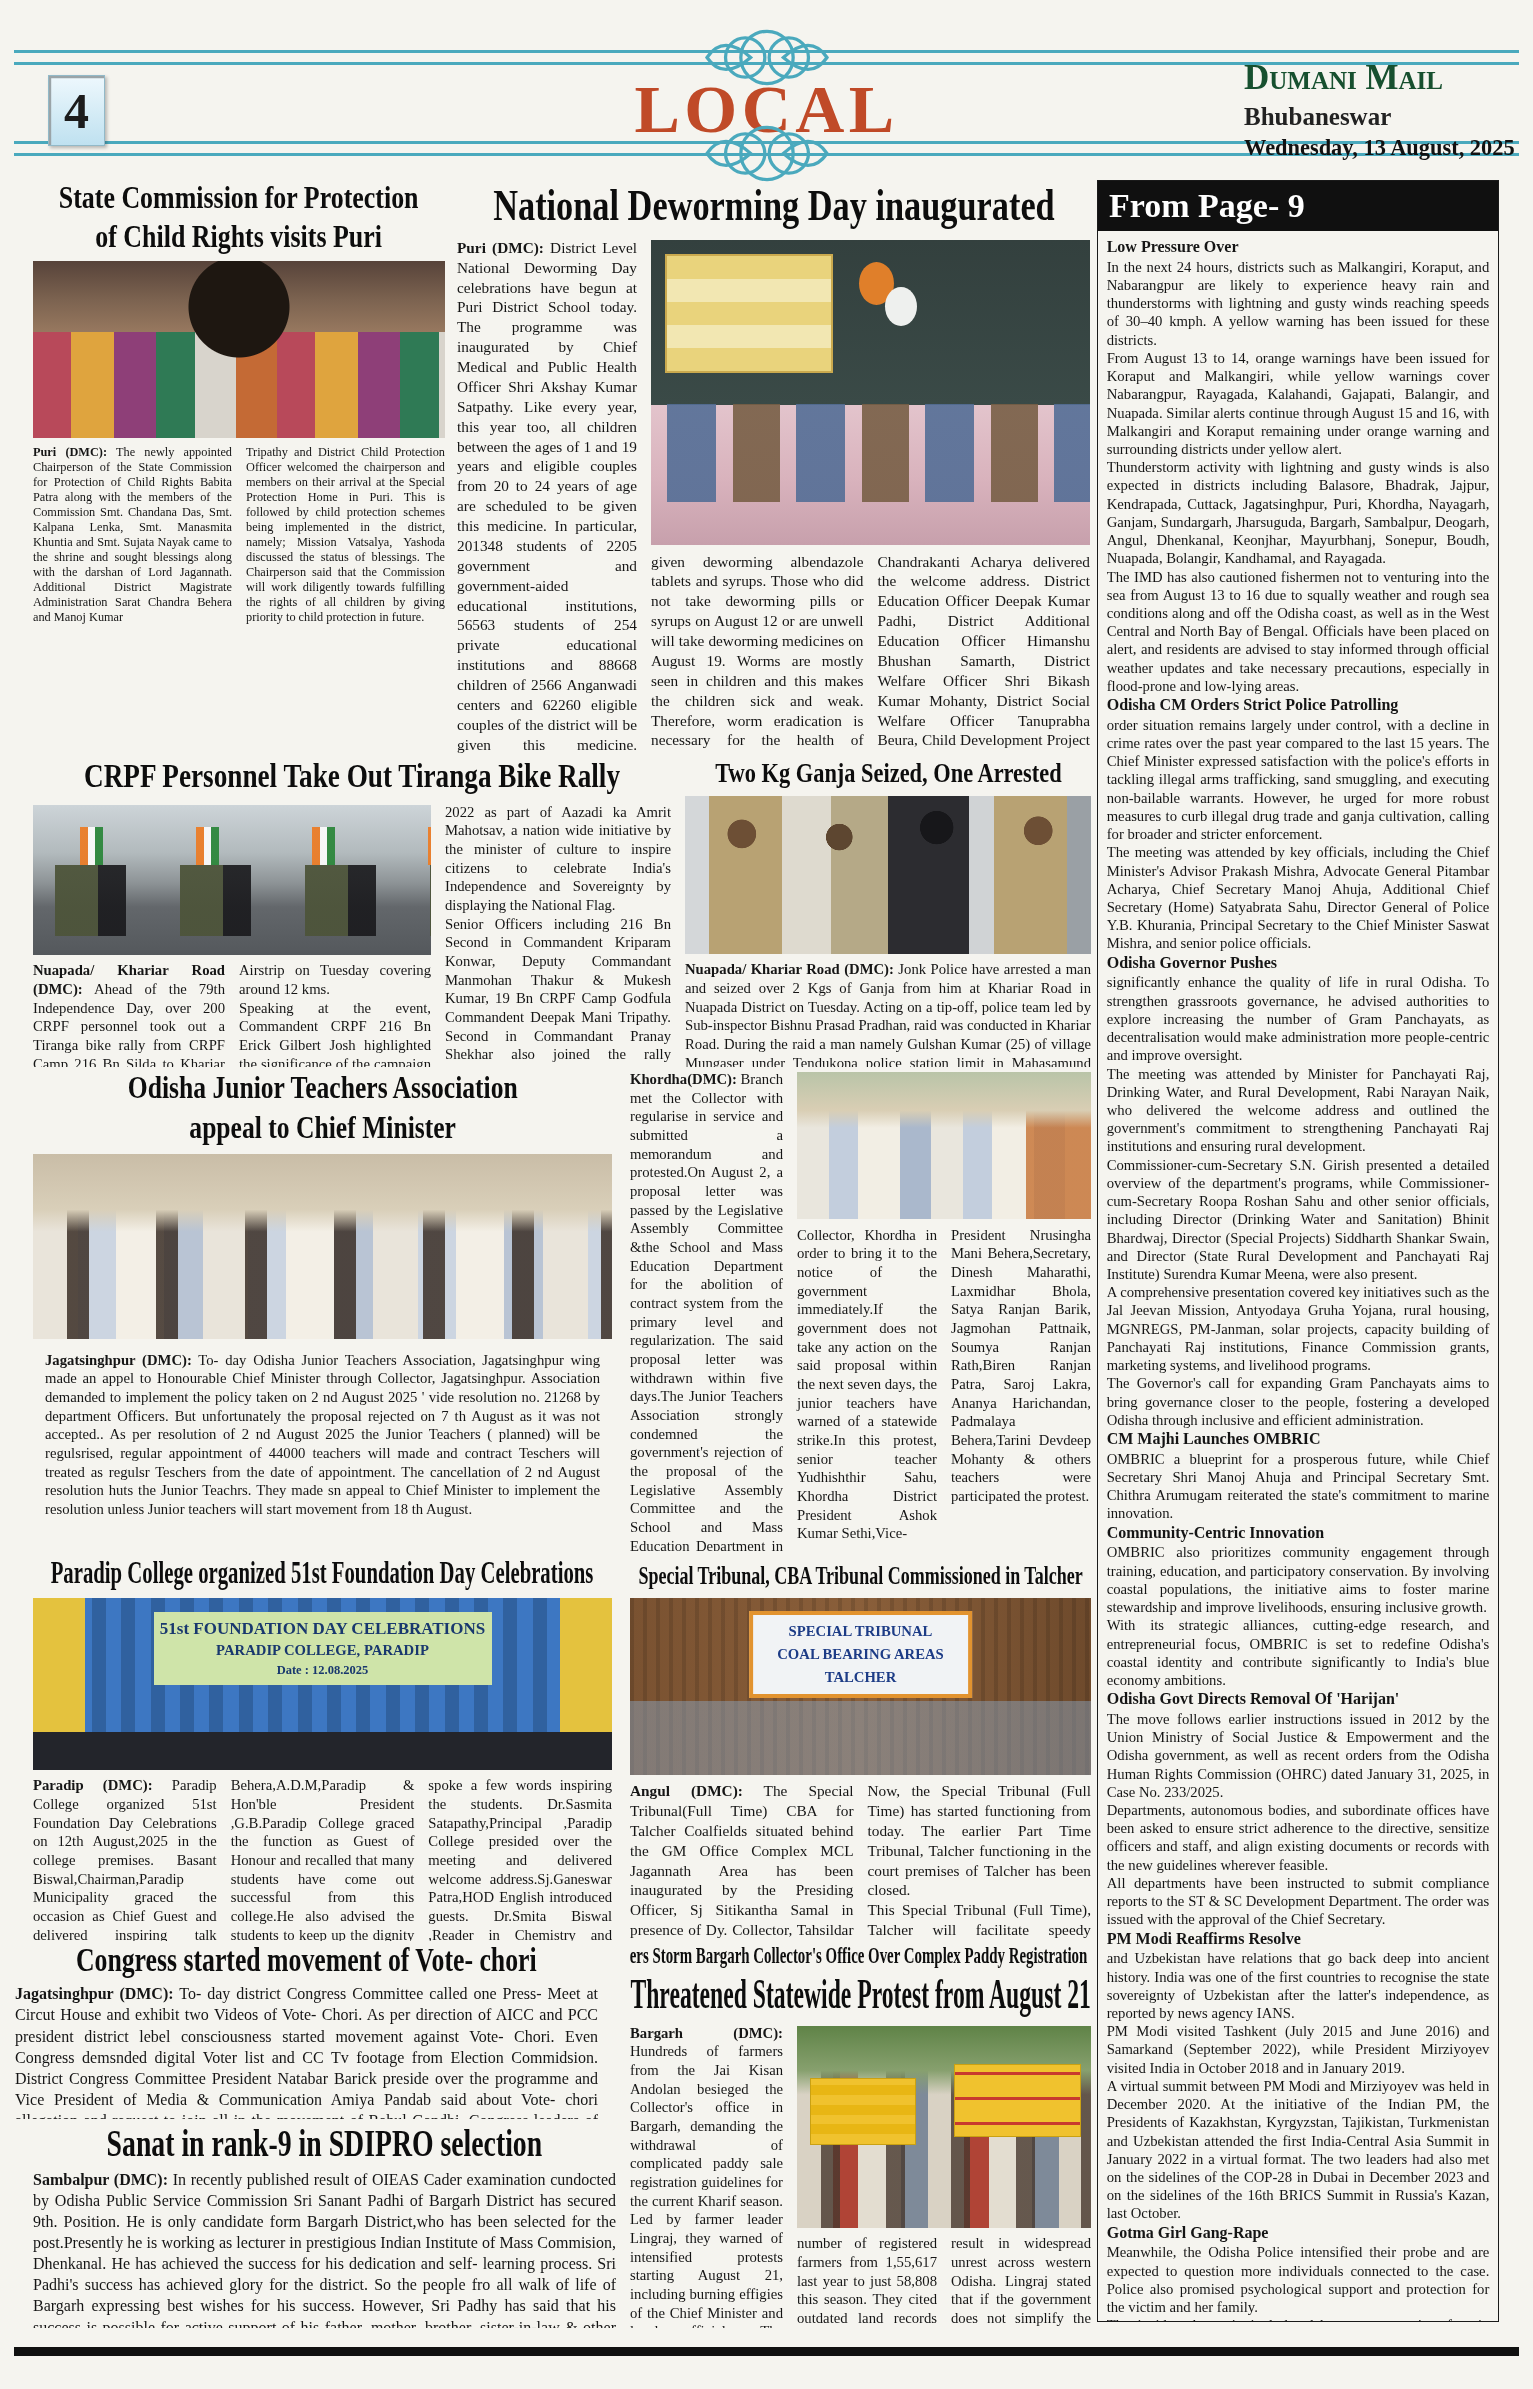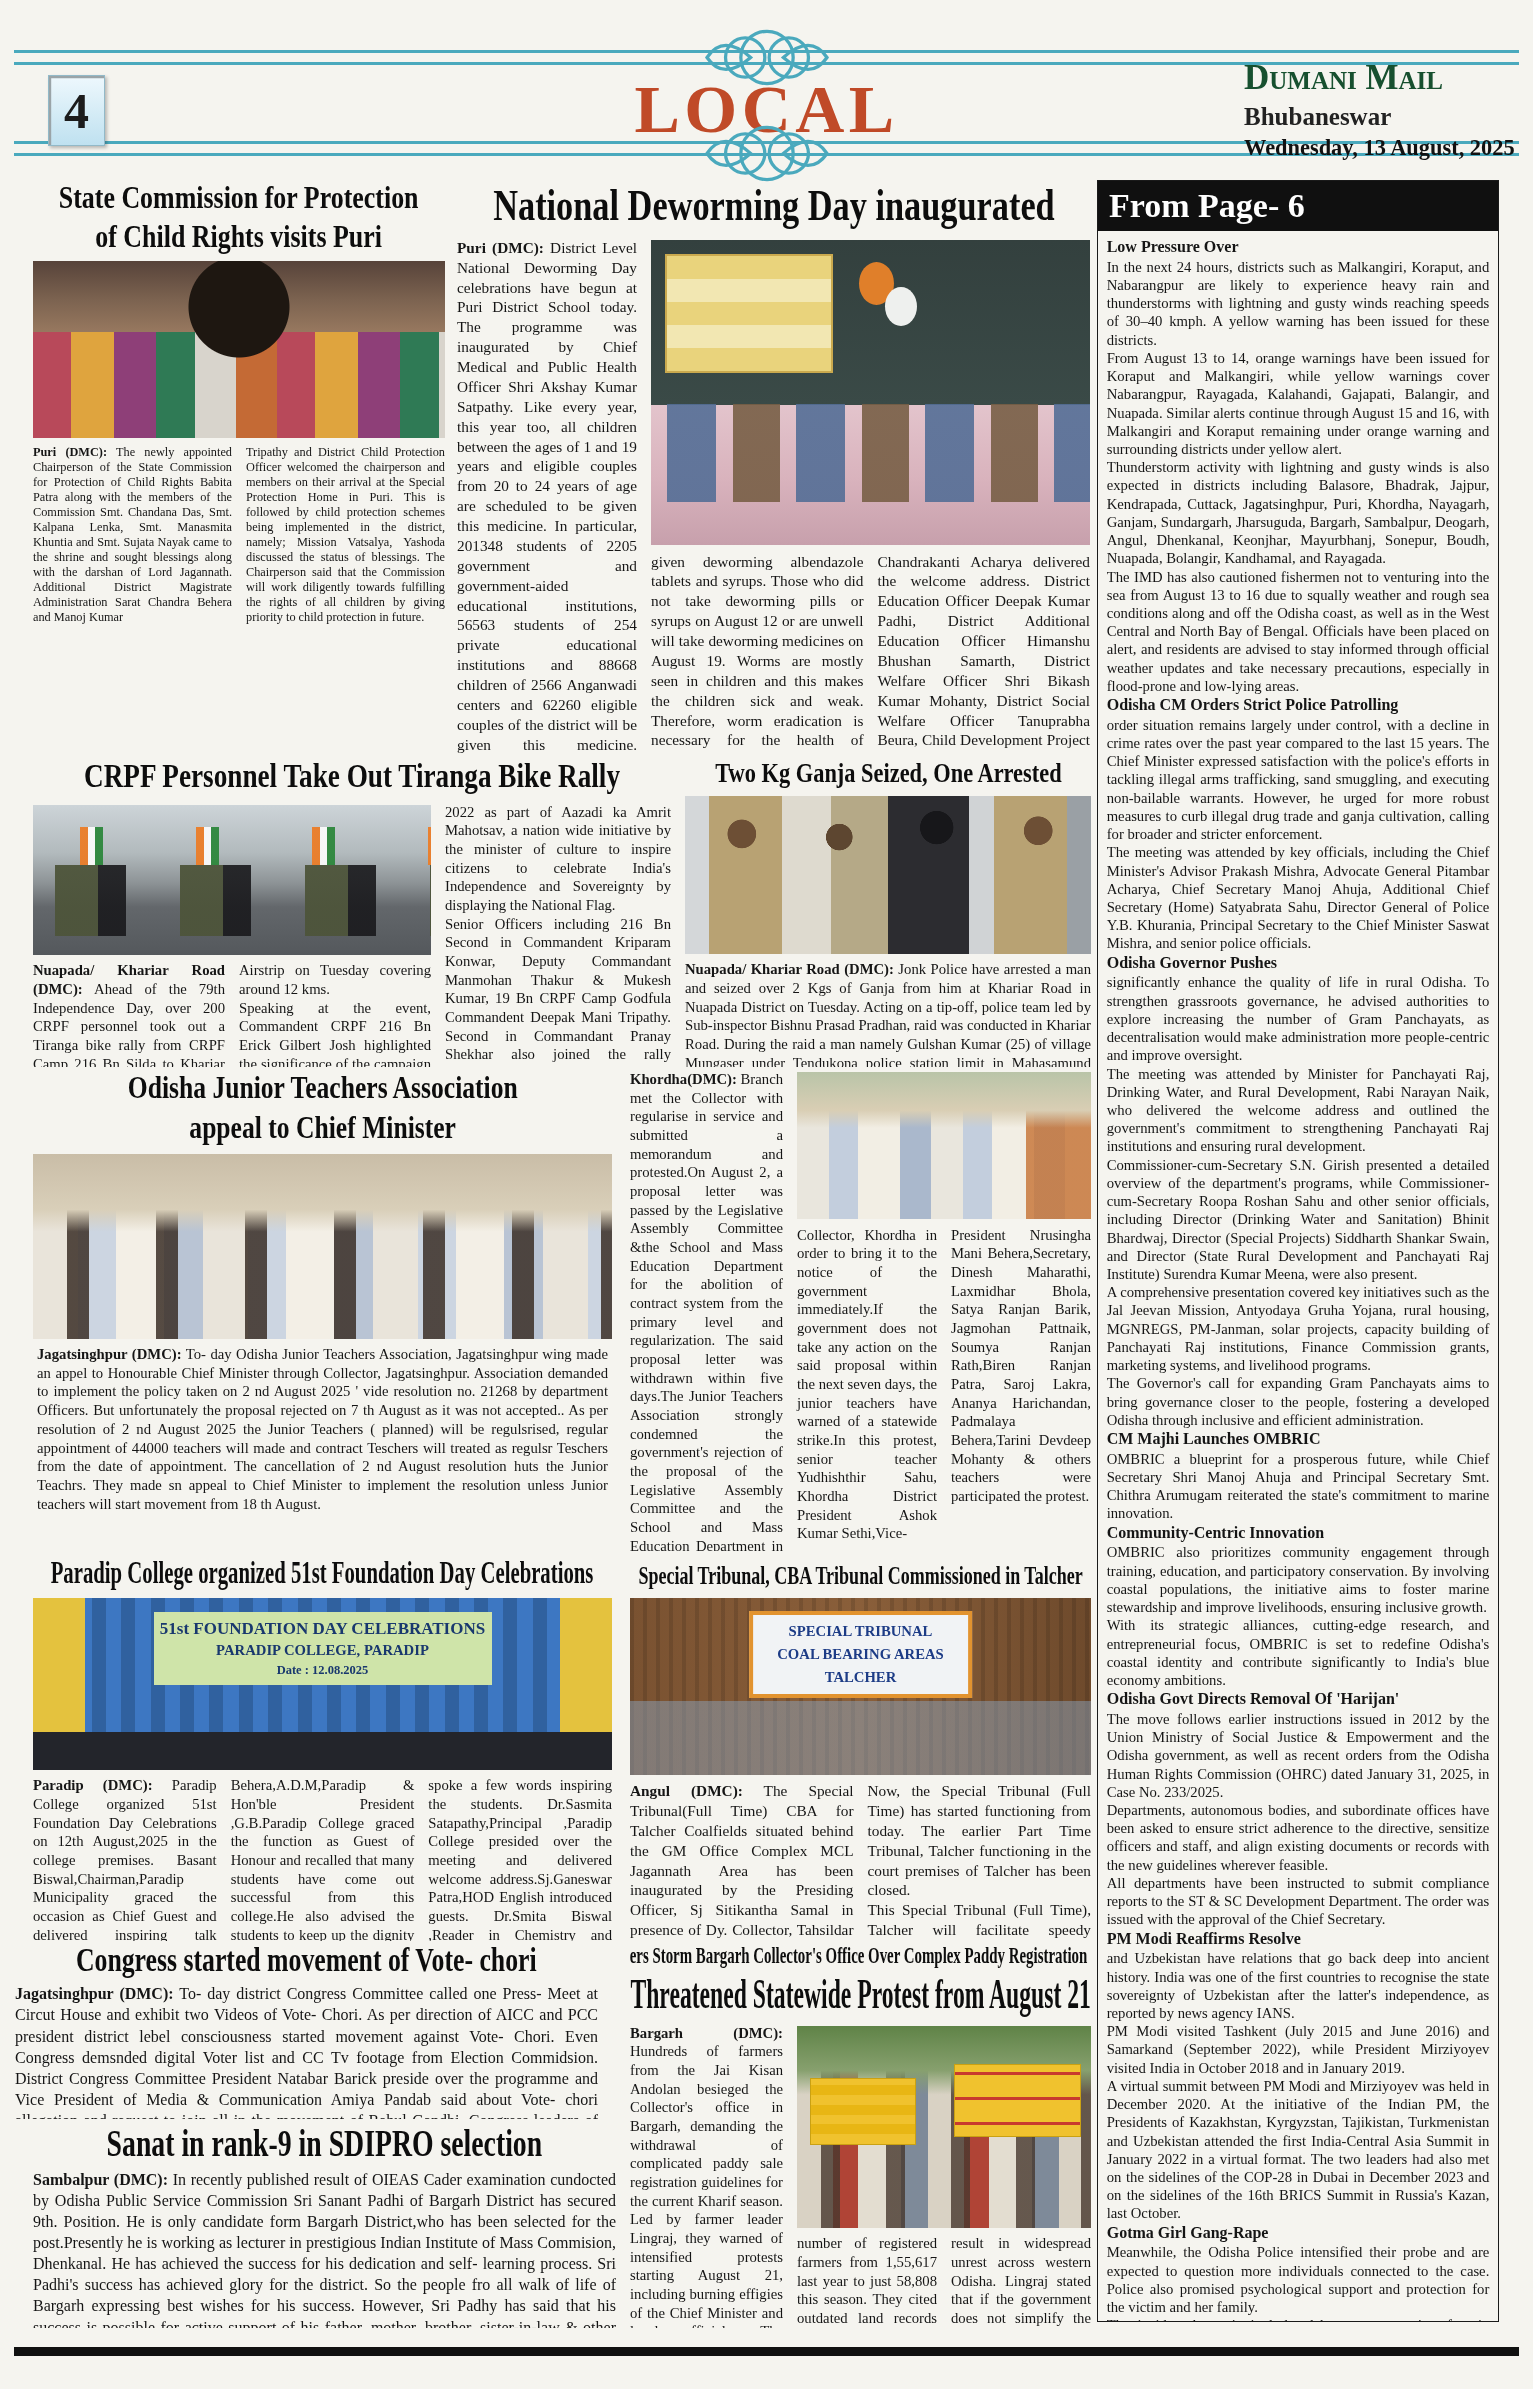--- a/index.html
+++ b/index.html
@@ -218,21 +218,21 @@
       <span>Jonk Police have arrested a man and seized over 2 Kgs of Ganja from him at Khariar Road in Nuapada District on Tuesday.  Acting on a tip-off, police team led by Sub-inspector Bishnu Prasad Pradhan, raid was conducted in Khariar Road. During the raid a man namely Gulshan Kumar (25) of village Mungaser under Tendukona police station limit in Mahasamund district (CG) was caught with one big size Air bag having one cello tape wrapped packet containing contraband ganja weighing of 2 Kgs. Jonk Police seized the ganja and arrested Gulshan Kumar. A case has been registered on case No. 167/25 , U/s 20(b) (ii) (B) of NDPS Act, said IIC Jonk Police Station Pradeep Kumar Dharua.</span>
     </p>
   </article>
 
   <article class="art" style="left:33px;top:1070px;width:579px;height:481px;">
     <h2 class="hl" style="font-size:32px;">
       <span class="sx80">Odisha Junior Teachers Association</span>
       <span class="sx80">appeal to Chief Minister</span>
     </h2>
     <div class="photo ph-appeal"></div>
-    <p class="just fs27" style="margin:4px;">
+    <p class="just fs27" style="margin:12px;">
       <b class="dl">Jagatsinghpur (DMC):</b>
       <span>To- day Odisha Junior Teachers Association, Jagatsinghpur wing made an appel to Honourable Chief Minister through Collector, Jagatsinghpur. Association demanded to implement the policy taken  on 2 nd August 2025 ' vide resolution no. 21268 by department Officers. But unfortunately the proposal rejected on 7 th August as it was not accepted.. As per resolution of 2 nd August 2025  the Junior Teachers ( planned) will be regulsrised, regular appointment of 44000 teachers will made and contract Teschers will treated as regulsr Teschers from the date of appointment. The cancellation of 2 nd August resolution huts the Junior Teachrs. They made sn appeal to Chief Minister to implement the resolution unless Junior teachers will start movement from 18 th August.</span>
     </p>
   </article>
 
   <article class="art" style="left:630px;top:1070px;width:461px;height:481px;">
     <div class="cols fs27">
       <div class="col just" style="flex:0 0 153px;">
         <b class="dl">Khordha(DMC):</b>
         <span>Branch met the Collector with regularise in service and submitted a memorandum and protested.On August 2, a proposal letter was passed by the Legislative Assembly Committee &amp;the School and Mass Education Department for the abolition of contract system from the primary level and regularization. The said proposal letter was withdrawn within five days.The Junior Teachers Association strongly condemned the government's rejection of the proposal of the Legislative Assembly Committee and the School and Mass Education Department in the said proposal.The Junior Teachers Association Khordha branch has submitted this memorandum to the state government through the</span>
@@ -326,21 +326,21 @@
         </div>
         <div class="cols fs27">
           <p class="col just" style="margin:0;">number of registered farmers from 1,55,617 last year to just 58,808 this season. They cited outdated land records and genealogy document requirements as significant barriers.  Speakers highlighted the challenge of registering nearly one lakh farmers in seven days. They warned that failure to address these issues could</p>
           <p class="col just" style="margin:0;">result in widespread unrest across western Odisha. Lingraj stated that if the government does not simplify the process or extend the deadline, it will reveal itself as anti-farmer, prompting an expansive agitation. Local farmer leaders from various regions participated, signalling a potential escalation of the unrest into a larger regional movement.</p>
         </div>
       </div>
     </div>
   </article>
 
   <aside class="aside">
-    <div class="aside-bar">From Page- 6</div>
+    <div class="aside-bar">From Page- 9</div>
     <div class="aside-body">
       <div class="fp-sec">
         <div class="fp-head">Low Pressure Over</div>
         <div class="pre just">In the next 24 hours, districts such as Malkangiri, Koraput, and Nabarangpur are likely to experience heavy rain and thunderstorms with lightning and gusty winds reaching speeds of 30–40 kmph. A yellow warning has been issued for these districts.
 From August 13 to 14, orange warnings have been issued for Koraput and Malkangiri, while yellow warnings cover Nabarangpur, Rayagada, Kalahandi, Gajapati, Balangir, and Nuapada. Similar alerts continue through August 15 and 16, with Malkangiri and Koraput remaining under orange warning and surrounding districts under yellow alert.
 Thunderstorm activity with lightning and gusty winds is also expected in districts including Balasore, Bhadrak, Jajpur, Kendrapada, Cuttack, Jagatsinghpur, Puri, Khordha, Nayagarh, Ganjam, Sundargarh, Jharsuguda, Bargarh, Sambalpur, Deogarh, Angul, Dhenkanal, Keonjhar, Mayurbhanj, Sonepur, Boudh, Nuapada, Bolangir, Kandhamal, and Rayagada.
 The IMD has also cautioned fishermen not to venturing into the sea from August 13 to 16 due to squally weather and rough sea conditions along and off the Odisha coast, as well as in the West Central and North Bay of Bengal. Officials have been placed on alert, and residents are advised to stay informed through official weather updates and take necessary precautions, especially in flood-prone and low-lying areas.</div>
       </div>
       <div class="fp-sec">
         <div class="fp-head">Odisha CM Orders Strict Police Patrolling</div>

